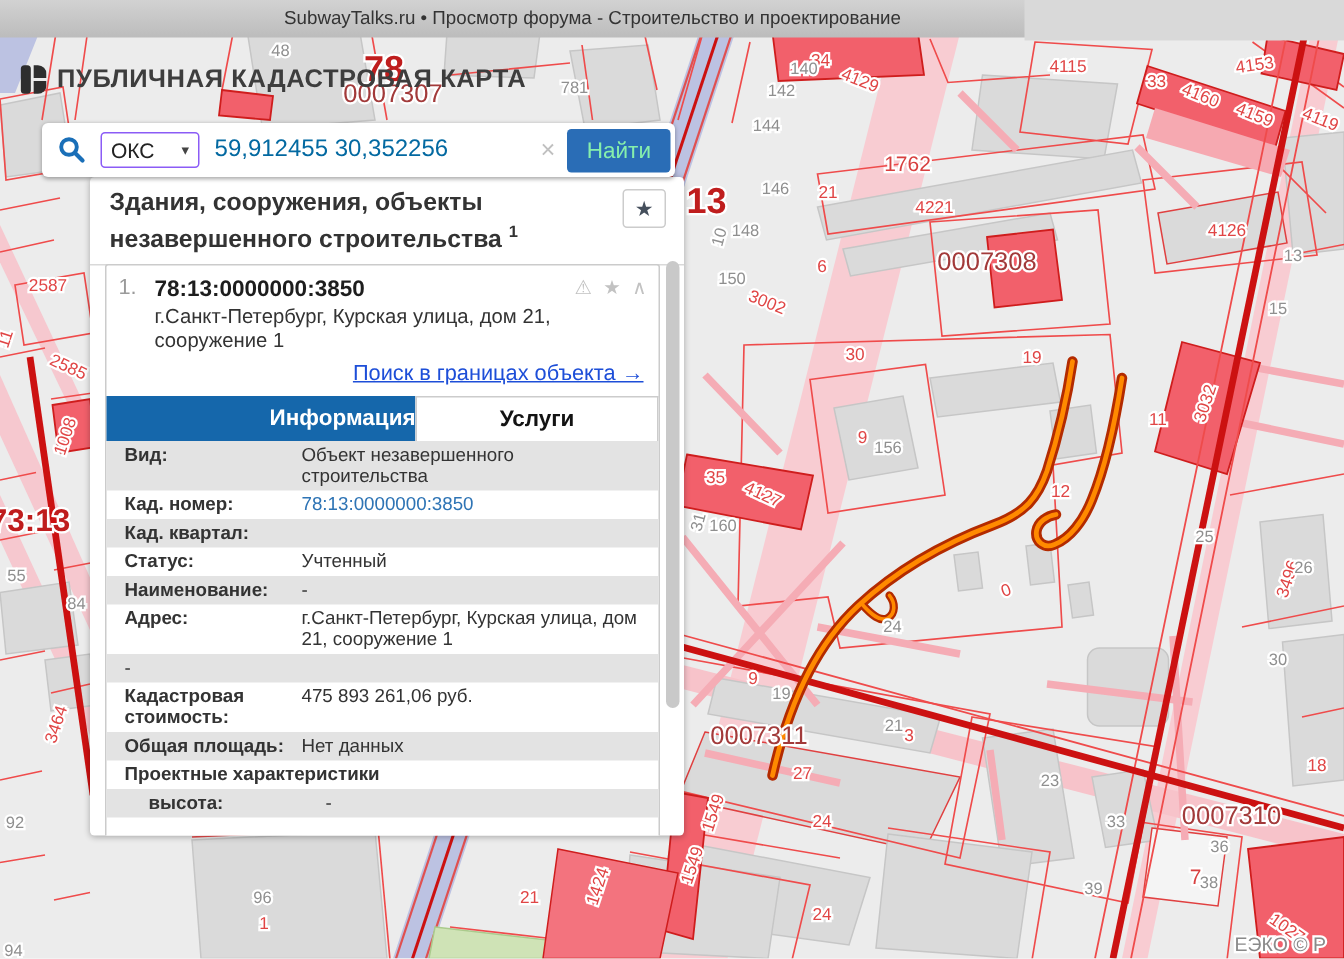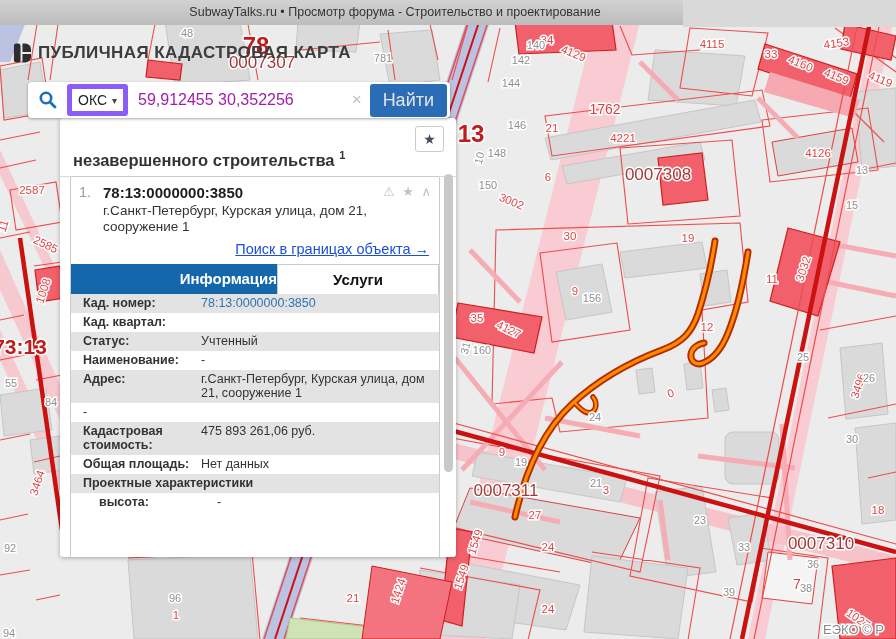--- a/index.html
+++ b/index.html
@@ -32,26 +32,26 @@
   .ml-attr { fill:#8a8a8a; font-size:13px; text-anchor:start !important; }
 
   
   .pkk-header { position:absolute; left:12px; top:42px; display:flex; align-items:center; z-index:10; }
   .pkk-title { margin-left:7px; font-size:17px; font-weight:bold; color:#3d3d3d; letter-spacing:.4px; }
 
   
   .searchbar { position:absolute; left:28px; top:82px; width:422px; height:36px; background:#fff;
     border-radius:4px; box-shadow:0 1px 3px rgba(0,0,0,.35); display:flex; align-items:center; z-index:20; }
   .mag { margin-left:10px; flex:0 0 auto; }
-  .okc { margin-left:9px; border:5px solid #8b5cf6; border-radius:3px; padding:3px 6px; font-size:14px;
-    color:#222; display:flex; align-items:center; gap:5px; cursor:pointer; background:#fff; }
+  .okc { margin-left:9px; border:1px solid #8b5cf6; border-radius:3px; padding:3px 6px; font-size:14px;
+    color:#222; display:flex; align-items:center; gap:18px; cursor:pointer; background:#fff; }
   .okc .caret { font-size:10px; color:#444; }
-  .coords { margin-left:10px; flex:1; font-size:16px; color:#a21caf; white-space:nowrap; overflow:hidden; }
+  .coords { margin-left:10px; flex:1; font-size:16px; color:#0369a1; white-space:nowrap; overflow:hidden; }
   .clearx { color:#c0c0c0; font-size:17px; margin-right:8px; cursor:pointer; }
-  .findbtn { background:#2a6db6; color:#e5e5e5; font-size:18px; padding:6px 13px; border:none;
+  .findbtn { background:#2a6db6; color:#86efac; font-size:15px; padding:6px 13px; border:none;
     border-radius:3px; margin-right:3px; cursor:pointer; }
 
   
   .panel { position:absolute; left:60px; top:118px; width:396px; height:439px; background:#fff;
     border-radius:3px; box-shadow:0 1px 4px rgba(0,0,0,.3); z-index:15; overflow:hidden; }
   .ptitle-wrap { padding:7px 46px 6px 13px; border-bottom:1px solid #d9d9d9; min-height:52px; }
   .ptitle { font-size:16.5px; font-weight:bold; color:#333; line-height:20px; }
   .ptitle sup { font-size:11px; }
   .starbtn { position:absolute; top:8px; right:12px; width:29px; height:26px; border:1px solid #ccc;
     border-radius:3px; background:#fff; color:#454f5c; font-size:14px; line-height:24px; text-align:center; cursor:pointer; }
@@ -305,21 +305,21 @@
       <span>ОКС</span>
       <span class="caret">▾</span>
     </div>
     <div class="coords">59,912455 30,352256</div>
     <div class="clearx">×</div>
     <button class="findbtn">Найти</button>
   </div>
 
   <div class="panel">
     <div class="ptitle-wrap">
-      <div class="ptitle"><br>
+      <div class="ptitle"><span>Здания, сооружения, объекты</span><br>
         <span>незавершенного строительства</span> <sup>1</sup>
       </div>
     </div>
     <div class="starbtn">★</div>
     <div class="scrollthumb"></div>
 
     <div class="card">
       <div class="result-head">
         <div class="idx">1.</div>
         <div class="rmain">
@@ -333,20 +333,24 @@
         </div>
       </div>
       <div class="rlink">
         <a>Поиск в границах объекта →</a>
       </div>
       <div class="tabs">
         <div class="tab-active">Информация</div>
         <div class="tab-idle">Услуги</div>
       </div>
       <div class="itable">
+        <div class="irow">
+            <div class="ilabel">Вид:</div>
+            <div class="ivalue">Объект незавершенного строительства</div>
+          </div>
         <div class="irow link">
             <div class="ilabel">Кад. номер:</div>
             <div class="ivalue">78:13:0000000:3850</div>
           </div>
         <div class="irow link">
             <div class="ilabel">Кад. квартал:</div>
           </div>
         <div class="irow">
             <div class="ilabel">Статус:</div>
             <div class="ivalue">Учтенный</div>

